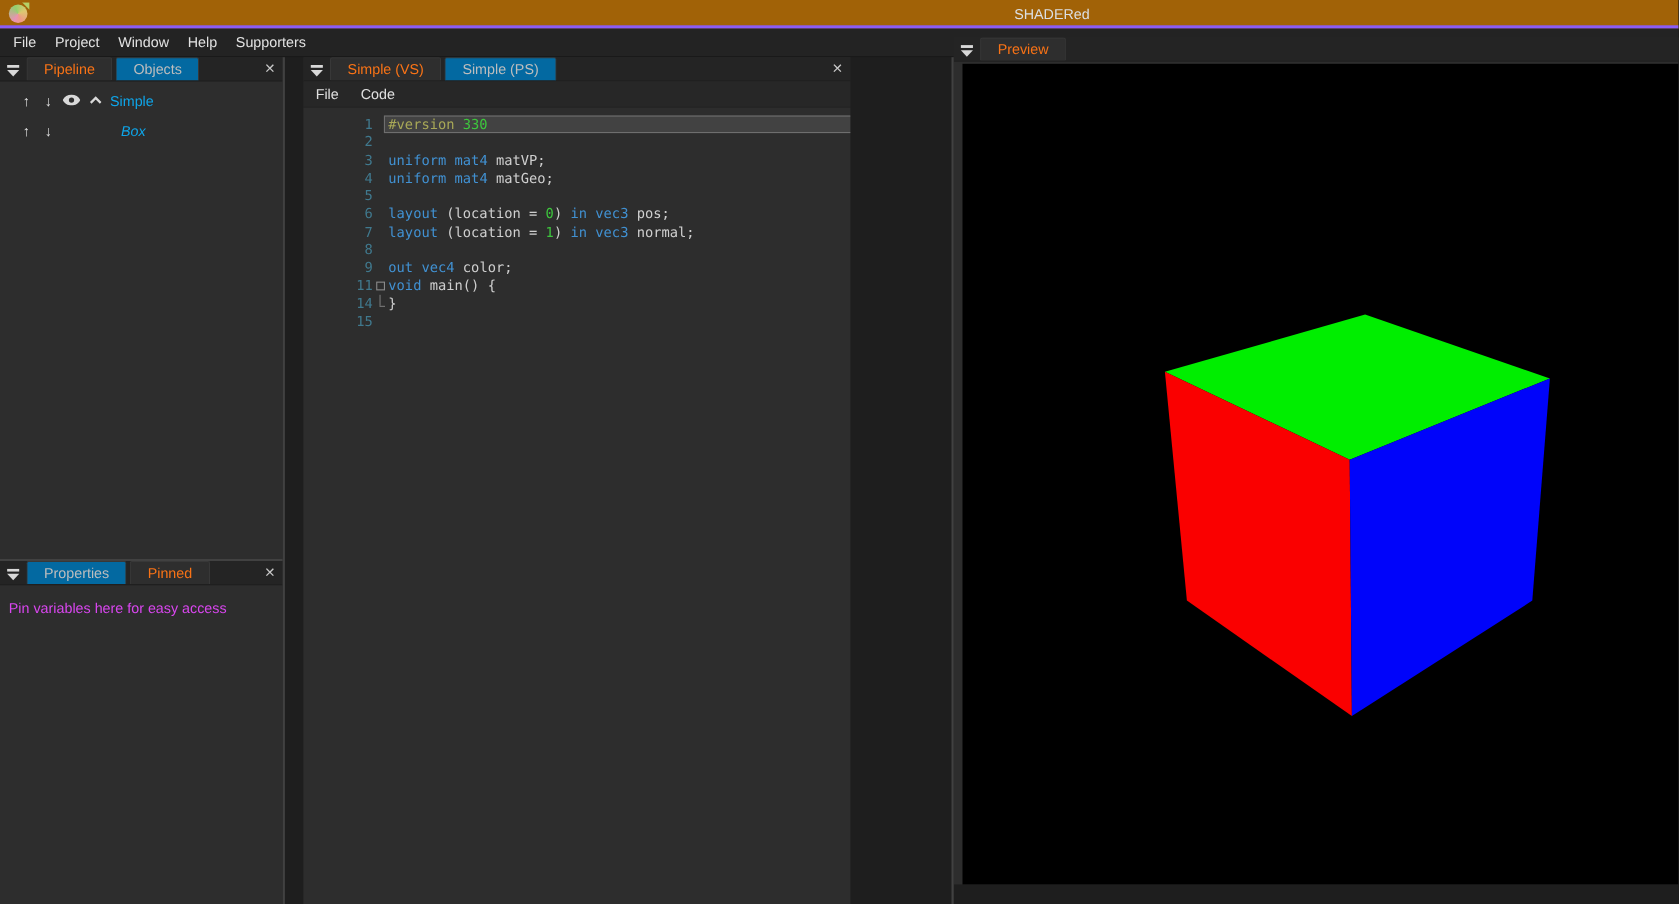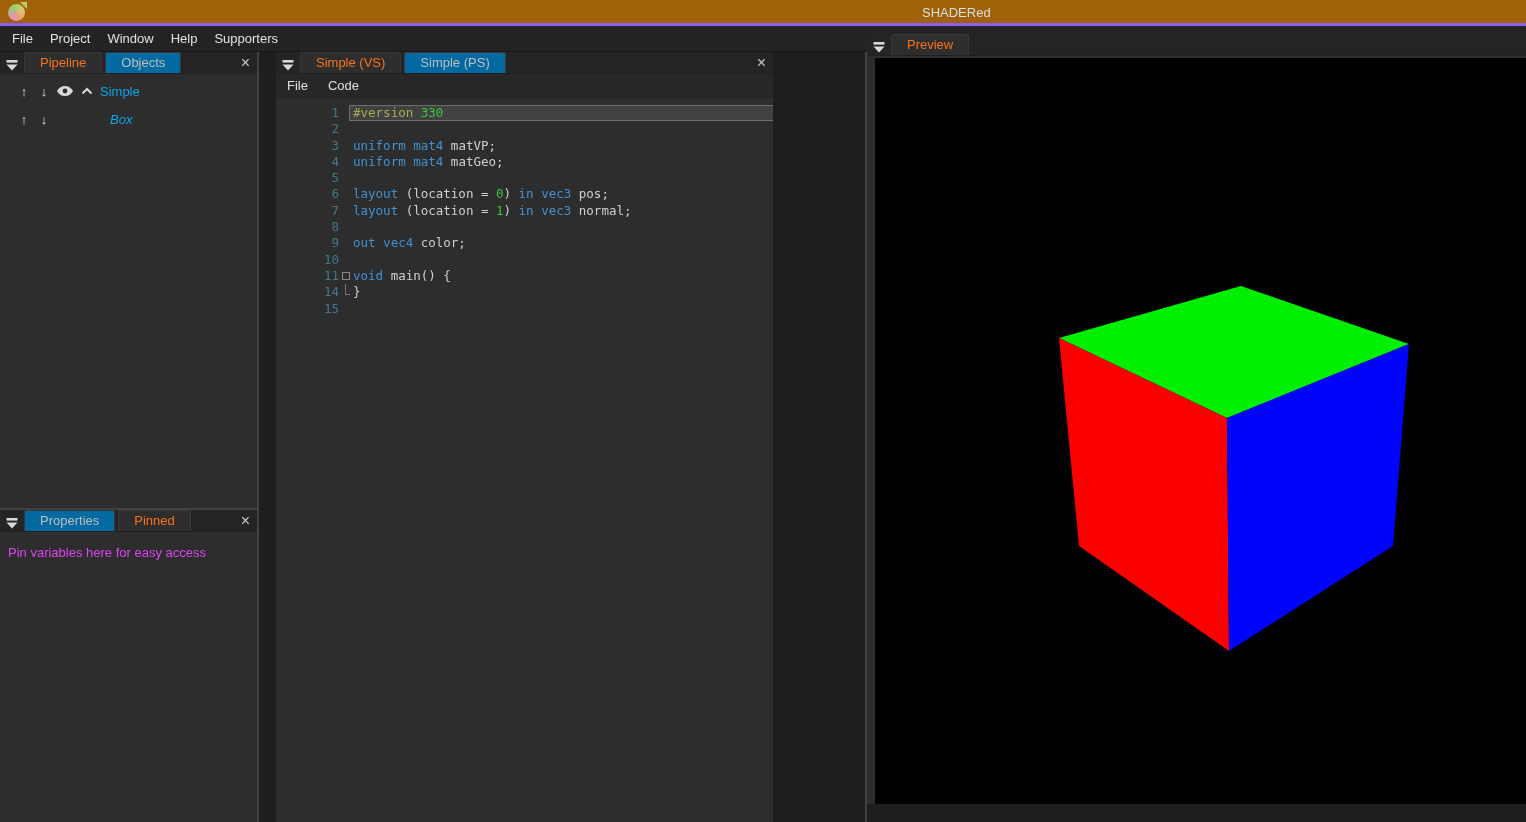--- a/index.html
+++ b/index.html
@@ -135,21 +135,20 @@
     <div class="code-area">
       <div class="code-line"><div class="hl"></div><span class="ln">1</span><span class="fold-cell"></span><span class="code-text"><span class="tok-pre">#version </span><span class="tok-num">330</span></span></div>
       <div class="code-line"><span class="ln">2</span><span class="fold-cell"></span><span class="code-text"></span></div>
       <div class="code-line"><span class="ln">3</span><span class="fold-cell"></span><span class="code-text"><span class="tok-kw">uniform</span><span class="tok-pln"> </span><span class="tok-kw">mat4</span><span class="tok-pln"> matVP;</span></span></div>
       <div class="code-line"><span class="ln">4</span><span class="fold-cell"></span><span class="code-text"><span class="tok-kw">uniform</span><span class="tok-pln"> </span><span class="tok-kw">mat4</span><span class="tok-pln"> matGeo;</span></span></div>
       <div class="code-line"><span class="ln">5</span><span class="fold-cell"></span><span class="code-text"></span></div>
       <div class="code-line"><span class="ln">6</span><span class="fold-cell"></span><span class="code-text"><span class="tok-kw">layout</span><span class="tok-pln"> (location = </span><span class="tok-num">0</span><span class="tok-pln">) </span><span class="tok-kw">in</span><span class="tok-pln"> </span><span class="tok-kw">vec3</span><span class="tok-pln"> pos;</span></span></div>
       <div class="code-line"><span class="ln">7</span><span class="fold-cell"></span><span class="code-text"><span class="tok-kw">layout</span><span class="tok-pln"> (location = </span><span class="tok-num">1</span><span class="tok-pln">) </span><span class="tok-kw">in</span><span class="tok-pln"> </span><span class="tok-kw">vec3</span><span class="tok-pln"> normal;</span></span></div>
       <div class="code-line"><span class="ln">8</span><span class="fold-cell"></span><span class="code-text"></span></div>
       <div class="code-line"><span class="ln">9</span><span class="fold-cell"></span><span class="code-text"><span class="tok-kw">out</span><span class="tok-pln"> </span><span class="tok-kw">vec4</span><span class="tok-pln"> color;</span></span></div>
-      <div class="code-line"><span class="ln">10</span><span class="fold-cell"></span><span class="code-text"></span></div>
       <div class="code-line"><span class="ln">11</span><span class="fold-cell"><span class="fold-box"></span></span><span class="code-text"><span class="tok-kw">void</span><span class="tok-pln"> main() {</span></span></div>
       <div class="code-line"><span class="ln">14</span><span class="fold-cell"><span class="fold-end"></span></span><span class="code-text"><span class="tok-pln">}</span></span></div>
       <div class="code-line"><span class="ln">15</span><span class="fold-cell"></span><span class="code-text"></span></div>
     </div>
   </div>
 <div class="panel" id="preview-panel">
   <div class="preview-canvas" id="preview-canvas" style="background: rgb(0, 0, 0);">
       <svg viewBox="0 0 651 746">
         <polygon points="366,228 534,286 352,360 184,280" fill="#00ee00"></polygon>
         <polygon points="184,280 352,360 354,593 204,488" fill="#fa0000"></polygon>

